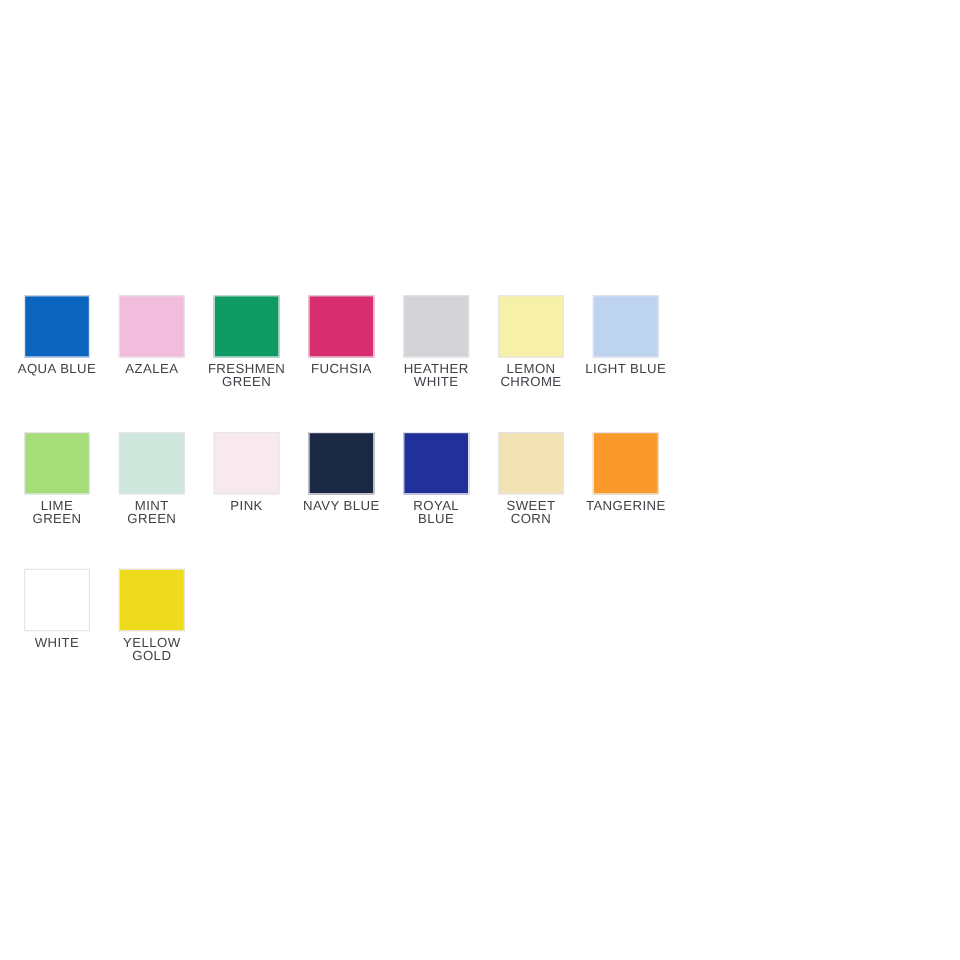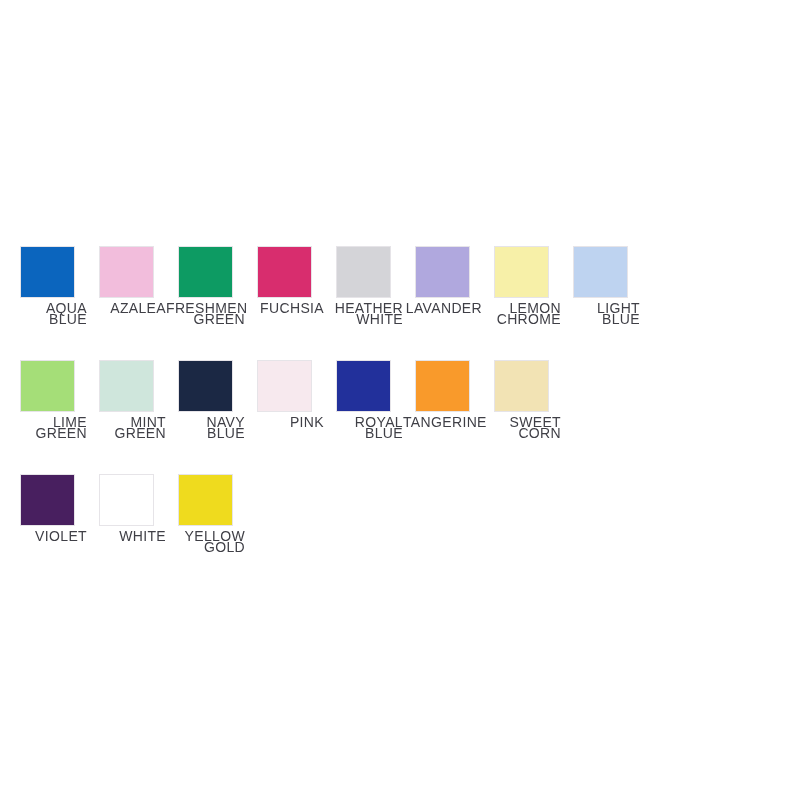--- a/index.html
+++ b/index.html
@@ -48,22 +48,22 @@
     width: 55px;
     height: 52px;
     box-sizing: border-box;
     border: 1px solid #e6e4e8;
     background: #ffffff;
   }
 
   .swatch-label {
     margin-top: 5px;
     width: 79px;
-    text-align: right;
-    font-size: 14px;
+    text-align: center;
+    font-size: 11px;
     line-height: 10.5px;
     letter-spacing: 0.35px;
     color: #3f3f46;
     text-transform: uppercase;
     font-family: "Liberation Sans", sans-serif;
     white-space: pre-line;
   }
 </style>
 </head>
 <body style="background: rgb(255, 255, 255);">
@@ -88,24 +88,20 @@
       <div class="swatch-cell">
         <div class="swatch-chip" style="background: rgb(216, 45, 110); border-color: rgb(230, 228, 232);"></div>
         <div class="swatch-label" style="color: rgb(63, 63, 70);">FUCHSIA</div>
       </div>
       <div class="swatch-cell">
         <div class="swatch-chip" style="background: rgb(212, 212, 216); border-color: rgb(230, 228, 232);"></div>
         <div class="swatch-label" style="color: rgb(63, 63, 70);">HEATHER
 WHITE</div>
       </div>
       <div class="swatch-cell">
-        <div class="swatch-chip" style="background: rgb(176, 168, 222); border-color: rgb(230, 228, 232);"></div>
-        <div class="swatch-label" style="color: rgb(63, 63, 70);">LAVANDER</div>
-      </div>
-      <div class="swatch-cell">
         <div class="swatch-chip" style="background: rgb(247, 240, 168); border-color: rgb(230, 228, 232);"></div>
         <div class="swatch-label" style="color: rgb(63, 63, 70);">LEMON
 CHROME</div>
       </div>
       <div class="swatch-cell">
         <div class="swatch-chip" style="background: rgb(190, 211, 240); border-color: rgb(230, 228, 232);"></div>
         <div class="swatch-label" style="color: rgb(63, 63, 70);">LIGHT BLUE</div>
       </div>
     </div>
 
@@ -114,48 +110,44 @@
         <div class="swatch-chip" style="background: rgb(165, 222, 120); border-color: rgb(230, 228, 232);"></div>
         <div class="swatch-label" style="color: rgb(63, 63, 70);">LIME
 GREEN</div>
       </div>
       <div class="swatch-cell">
         <div class="swatch-chip" style="background: rgb(207, 230, 220); border-color: rgb(230, 228, 232);"></div>
         <div class="swatch-label" style="color: rgb(63, 63, 70);">MINT
 GREEN</div>
       </div>
       <div class="swatch-cell">
+        <div class="swatch-chip" style="background: rgb(247, 233, 238); border-color: rgb(230, 228, 232);"></div>
+        <div class="swatch-label" style="color: rgb(63, 63, 70);">PINK</div>
+      </div>
+      <div class="swatch-cell">
         <div class="swatch-chip" style="background: rgb(27, 40, 68); border-color: rgb(230, 228, 232);"></div>
         <div class="swatch-label" style="color: rgb(63, 63, 70);">NAVY BLUE</div>
-      </div>
-      <div class="swatch-cell">
-        <div class="swatch-chip" style="background: rgb(247, 233, 238); border-color: rgb(230, 228, 232);"></div>
-        <div class="swatch-label" style="color: rgb(63, 63, 70);">PINK</div>
       </div>
       <div class="swatch-cell">
         <div class="swatch-chip" style="background: rgb(34, 48, 155); border-color: rgb(230, 228, 232);"></div>
         <div class="swatch-label" style="color: rgb(63, 63, 70);">ROYAL
 BLUE</div>
       </div>
       <div class="swatch-cell">
-        <div class="swatch-chip" style="background: rgb(249, 154, 43); border-color: rgb(230, 228, 232);"></div>
-        <div class="swatch-label" style="color: rgb(63, 63, 70);">TANGERINE</div>
-      </div>
-      <div class="swatch-cell">
         <div class="swatch-chip" style="background: rgb(242, 227, 180); border-color: rgb(230, 228, 232);"></div>
         <div class="swatch-label" style="color: rgb(63, 63, 70);">SWEET
 CORN</div>
       </div>
+      <div class="swatch-cell">
+        <div class="swatch-chip" style="background: rgb(249, 154, 43); border-color: rgb(230, 228, 232);"></div>
+        <div class="swatch-label" style="color: rgb(63, 63, 70);">TANGERINE</div>
+      </div>
     </div>
 
     <div class="swatch-row">
-      <div class="swatch-cell">
-        <div class="swatch-chip" style="background: rgb(72, 31, 95); border-color: rgb(230, 228, 232);"></div>
-        <div class="swatch-label" style="color: rgb(63, 63, 70);">VIOLET</div>
-      </div>
       <div class="swatch-cell">
         <div class="swatch-chip" style="background: rgb(255, 255, 255); border-color: rgb(230, 228, 232);"></div>
         <div class="swatch-label" style="color: rgb(63, 63, 70);">WHITE</div>
       </div>
       <div class="swatch-cell">
         <div class="swatch-chip" style="background: rgb(239, 219, 30); border-color: rgb(230, 228, 232);"></div>
         <div class="swatch-label" style="color: rgb(63, 63, 70);">YELLOW
 GOLD</div>
       </div>
     </div>

